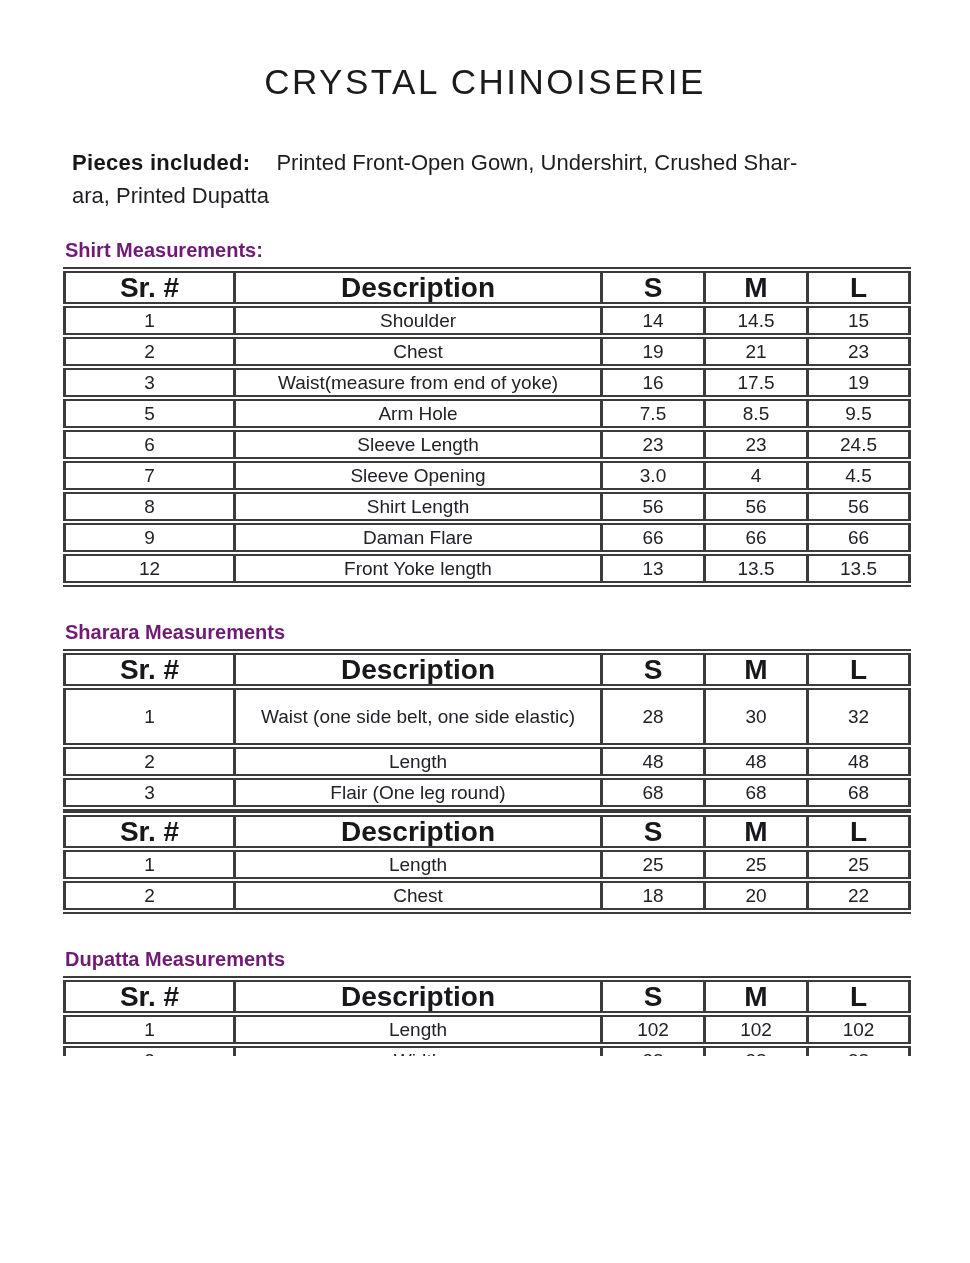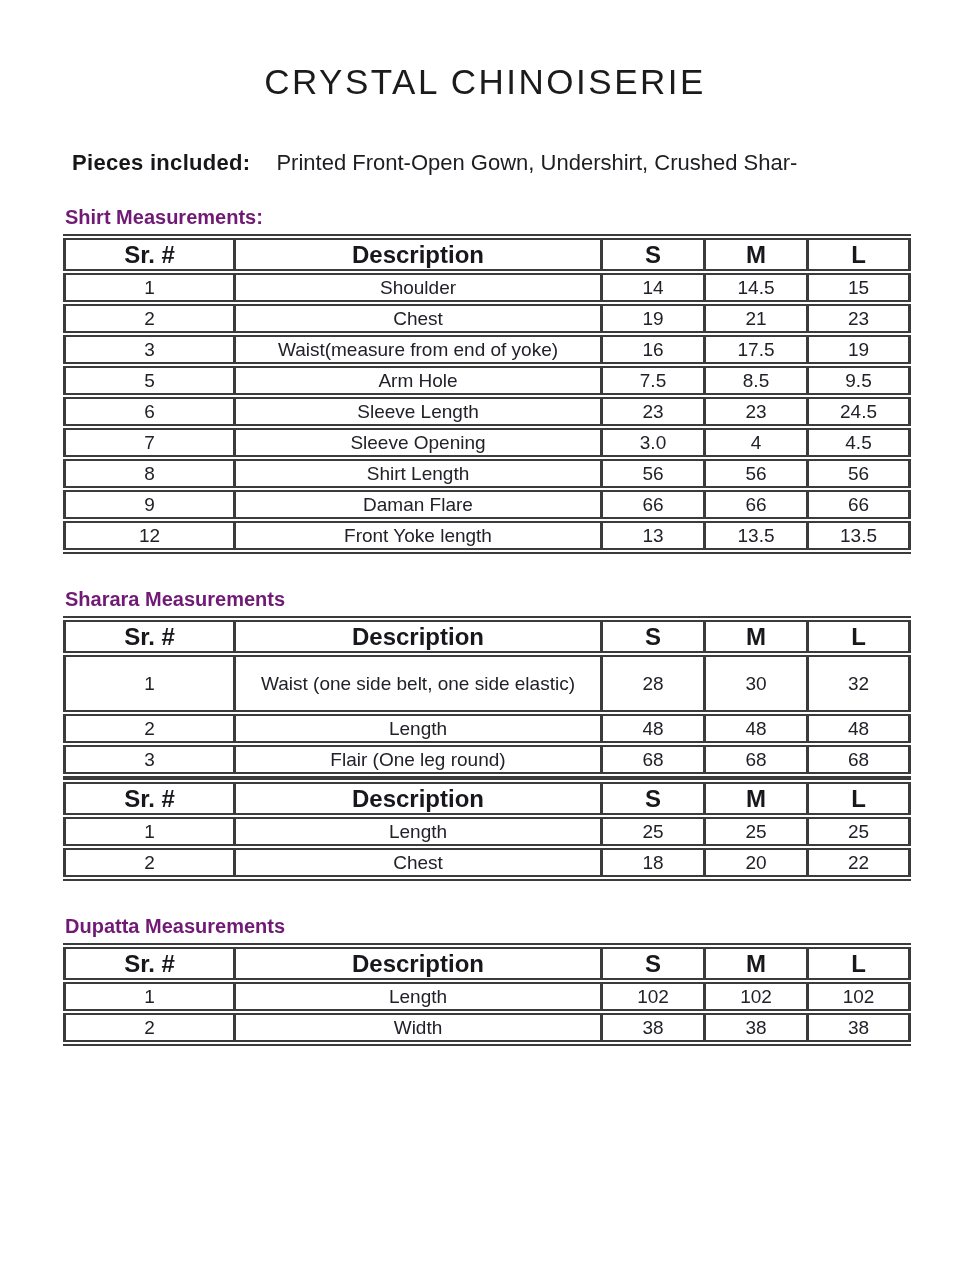--- a/index.html
+++ b/index.html
@@ -60,38 +60,38 @@
     border-right: 3px solid #3b3b3b;
     border-top: 6px double #3b3b3b;
     border-bottom: 6px double #3b3b3b;
     text-align: center;
     vertical-align: middle;
     padding: 1px 4px;
     line-height: 23px;
     overflow: hidden;
   }
   .measure-table th {
-    font-size: 24px;
+    font-size: 28px;
     font-weight: 700;
     padding: 3px 18px;
     color: #17171c;
   }
   .measure-table tr.tall td {
     padding-top: 15px;
     padding-bottom: 15px;
   }
 </style>
 </head>
 <body>
 
 <div class="page">
 
   <h1 class="title">CRYSTAL CHINOISERIE</h1>
 
-  <p class="pieces"><strong>Pieces included:</strong><span>Printed Front-Open Gown, Undershirt, Crushed Shar-</span><br></p>
+  <p class="pieces"><strong>Pieces included:</strong><span>Printed Front-Open Gown, Undershirt, Crushed Shar-</span><br><span>ara, Printed Dupatta</span></p>
 
   <section class="measure-section">
     <h2 class="section-heading">Shirt Measurements:</h2>
     <table class="measure-table">
       <colgroup>
           <col class="col-sr">
           <col class="col-desc">
           <col class="col-s">
           <col class="col-m">
           <col class="col-l">

